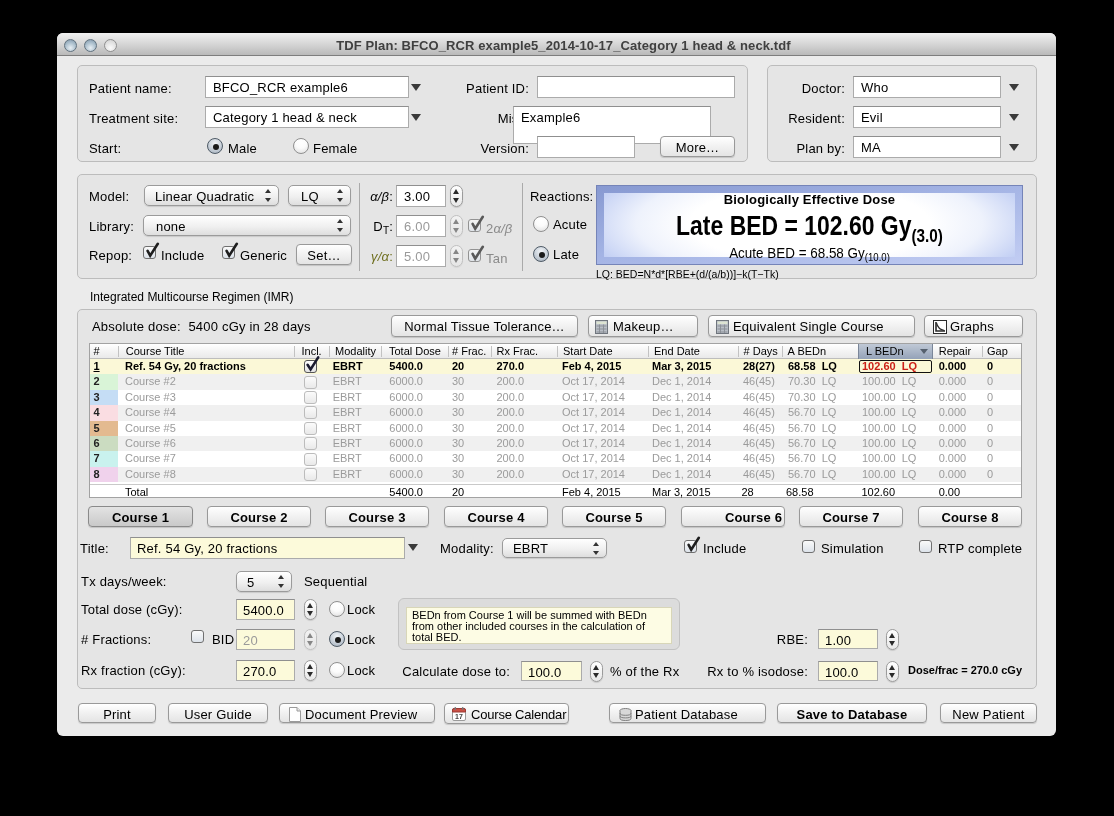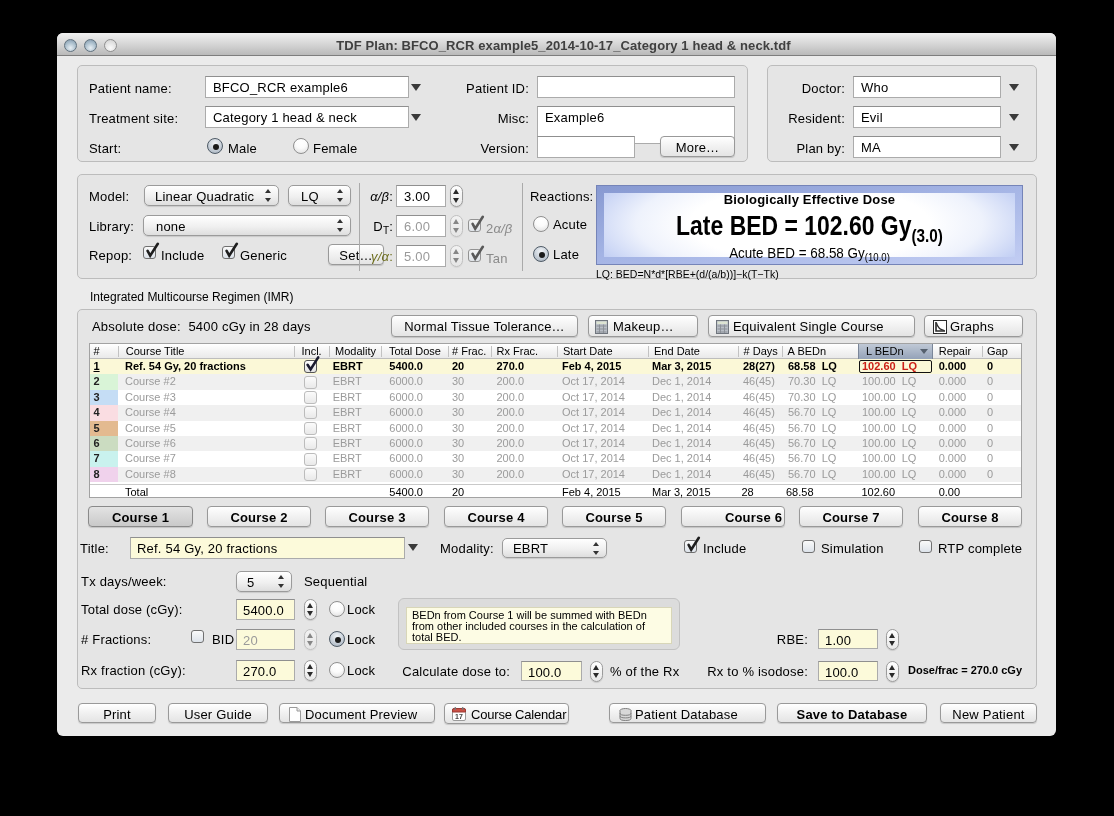--- a/index.html
+++ b/index.html
@@ -53,21 +53,21 @@
 <div class="lbl" style="left:89px; top:141px;">Start:</div>
 <div class="rad rsel" style="left:207px; top:138px;">
     <div class="rdot"></div>
   </div>
 <div class="lbl" style="left:228px; top:141px;">Male</div>
 <div class="rad" style="left:293px; top:138px;"></div>
 <div class="lbl" style="left:313px; top:141px;">Female</div>
 <div class="rlbl" style="left:380px; width:149px; top:81px;">Patient ID:</div>
 <div class="fld" style="left:537px; top:76px; width:198px; height:22px;"></div>
 <div class="rlbl" style="left:380px; width:149px; top:111px;">Misc:</div>
-<div class="fld" style="left:537px; top:106px; width:198px; height:38px;">Example6</div>
+<div class="fld" style="left:513px; top:106px; width:198px; height:38px;">Example6</div>
 <div class="rlbl" style="left:380px; width:149px; top:141px;">Version:</div>
 <div class="fld" style="left:537px; top:136px; width:98px; height:22px;"></div>
 <div class="btn" style="left:660px; top:136px; width:75px; height:21px; padding-top:3px; font-weight:normal;">More…</div>
 
 <div class="box" style="left:767px; top:65px; width:270px; height:97px;"></div>
 <div class="rlbl" style="left:745px; width:100px; top:81px;">Doctor:</div>
 <div class="fld" style="left:853px; top:76px; width:148px; height:22px;">Who</div>
 <div class="dn" style="left:1009px; top:84px;"></div>
 <div class="rlbl" style="left:745px; width:100px; top:111px;">Resident:</div>
 <div class="fld" style="left:853px; top:106px; width:148px; height:22px;">Evil</div>
@@ -97,21 +97,21 @@
       <path d="M3.6 9.8 L6.2 14.6 L13.8 2.8" fill="none" stroke="#1e1e1e" stroke-width="2.6" stroke-linecap="round"></path>
     </svg>
   </div>
 <div class="lbl" style="left:161px; top:248px;">Include</div>
 <div class="chk" style="left:222px; top:246px;">
     <svg class="ckm" width="17" height="20" viewBox="0 0 17 20">
       <path d="M3.6 9.8 L6.2 14.6 L13.8 2.8" fill="none" stroke="#1e1e1e" stroke-width="2.6" stroke-linecap="round"></path>
     </svg>
   </div>
 <div class="lbl" style="left:240px; top:248px;">Generic</div>
-<div class="btn" style="left:296px; top:244px; width:56px; height:21px; padding-top:3px;margin-left:32px;">Set…</div>
+<div class="btn" style="left:296px; top:244px; width:56px; height:21px; padding-top:3px;">Set…</div>
 <div class="vsep" style="left:359px; top:183px; height:88px;"></div>
 
 <div class="rlbl" style="left:320px; width:73px; top:189px;"><i>α/β</i>:</div>
 <div class="fld" style="left:396px; top:185px; width:50px; height:22px;">3.00</div>
 <div class="step" style="left:450px; top:185px; height:22px;">
     <div class="su"></div>
     <div class="sd"></div>
   </div>
 <div class="rlbl" style="left:320px; width:73px; top:219px;">D<span style="font-size:10px; vertical-align:-3px;">T</span>:</div>
 <div class="fld" style="left:396px; top:215px; width:50px; height:22px; color:#9a9a9a;">6.00</div>

